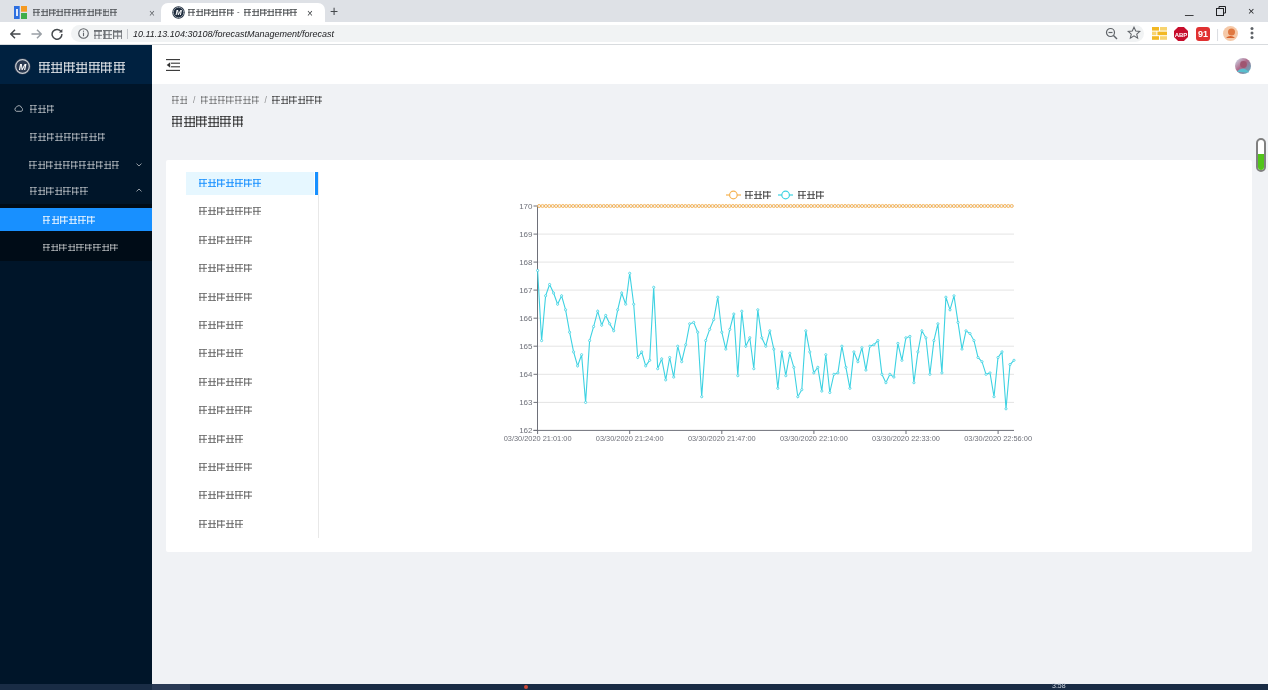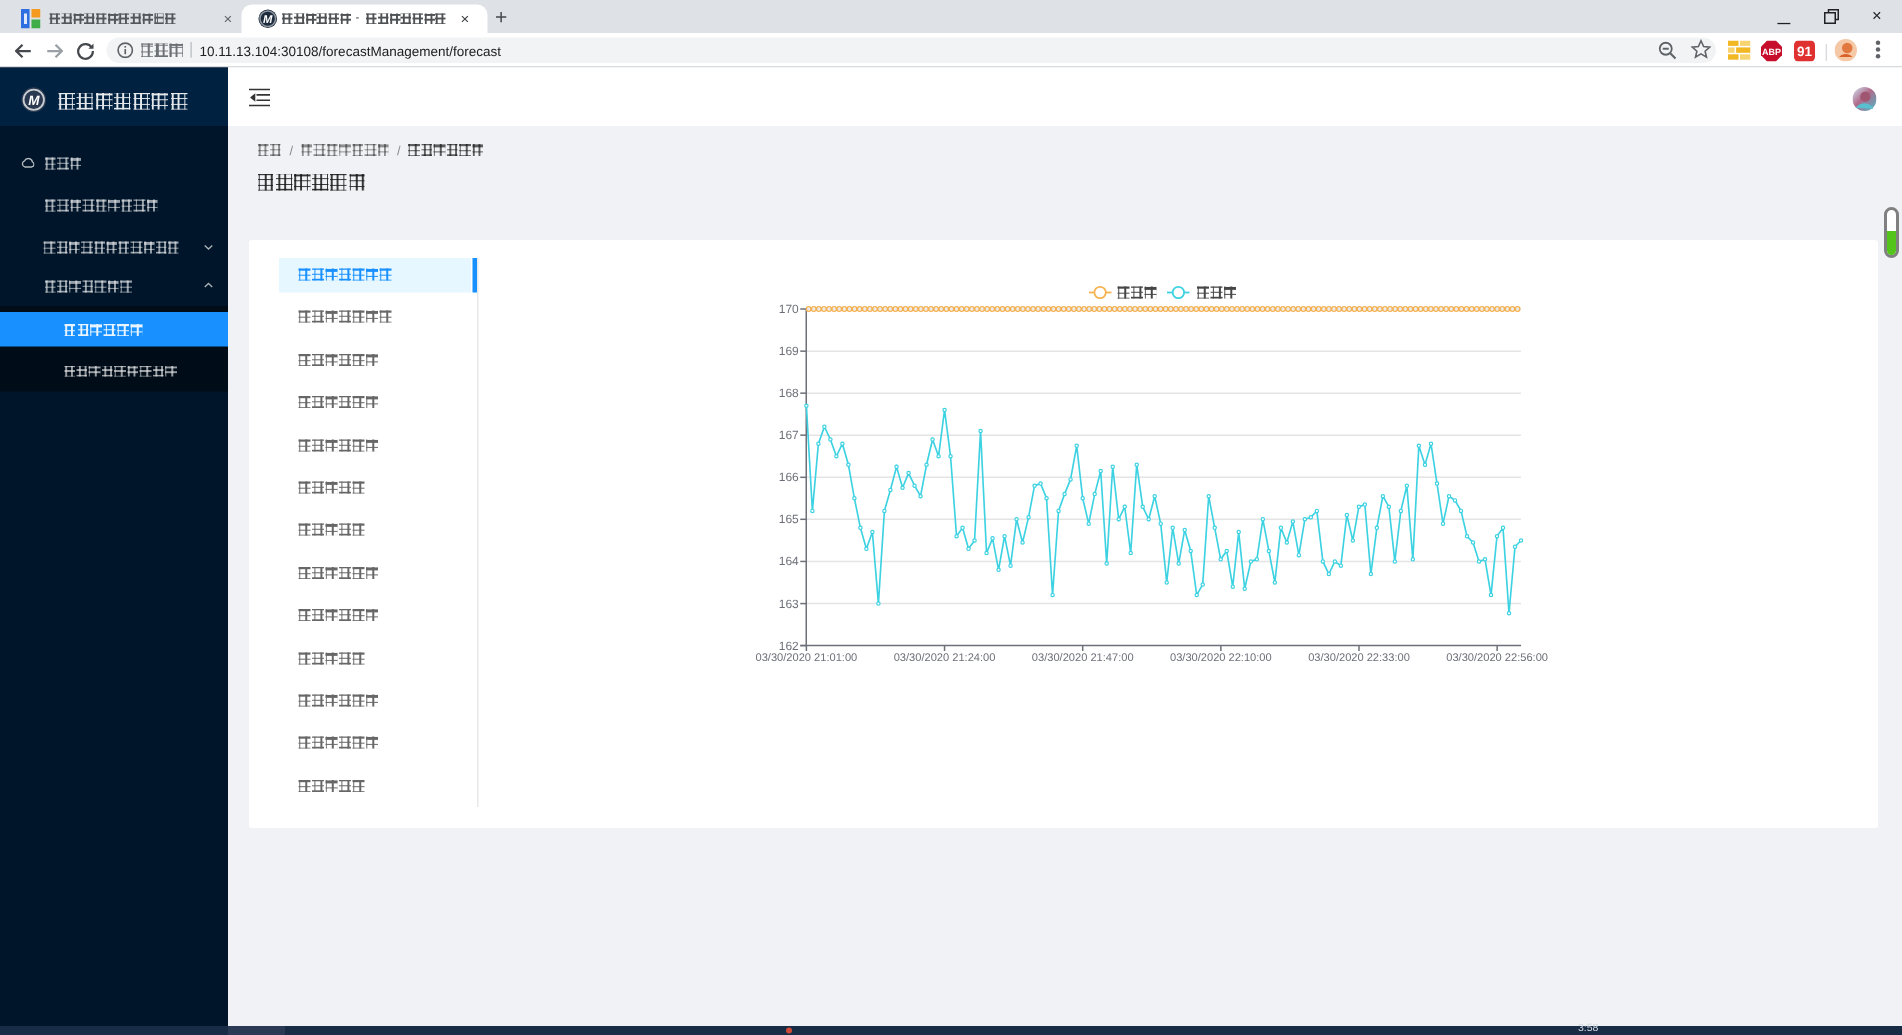--- a/index.html
+++ b/index.html
@@ -69,21 +69,21 @@
     <path d="M11 4A5.3 5.3 0 1 0 11.8 6.5" fill="none" stroke="#45494d" stroke-width="1.6"></path>
     <path d="M12.3 1v3.8H8.6z" fill="#45494d"></path>
   </svg>
 <svg class="abs" style="left:78px;top:28px" width="11" height="11" viewBox="0 0 12 12">
     <circle cx="6" cy="6" r="5.2" fill="none" stroke="#5f6368" stroke-width="1.2"></circle>
     <rect x="5.4" y="2.9" width="1.2" height="1.2" fill="#5f6368"></rect>
     <rect x="5.4" y="5.1" width="1.2" height="3.8" fill="#5f6368"></rect>
   </svg>
 <span class="abs" style="left:93px;top:29px;font-size:9.8px;color:#5f6368;"><i class="cj"></i><i class="cj"></i><i class="cj"></i></span>
 <span class="abs" style="left:126px;top:27px;font-size:11px;color:#bdc1c6;">|</span>
-<span class="abs" style="left:133px;top:28.5px;font-size:9px;color:#202124;">10.11.13.104:30108/forecastManagement/forecast</span>
+<span class="abs" style="left:133px;top:28.5px;font-size:9px;color:#202124;font-style:italic;">10.11.13.104:30108/forecastManagement/forecast</span>
 <svg class="abs" style="left:1105px;top:27px" width="13" height="13" viewBox="0 0 13 13">
     <circle cx="5.5" cy="5.5" r="4" fill="none" stroke="#5f6368" stroke-width="1.2"></circle>
     <line x1="8.5" y1="8.5" x2="12" y2="12" stroke="#5f6368" stroke-width="1.4"></line>
     <line x1="3.5" y1="5.5" x2="7.5" y2="5.5" stroke="#5f6368" stroke-width="1.2"></line>
   </svg>
 <svg class="abs" style="left:1127px;top:26px" width="14" height="14" viewBox="0 0 24 24">
     <path d="M12 2l3 6.6 7 .7-5.3 4.6 1.6 6.9L12 17l-6.3 3.8 1.6-6.9L2 9.3l7-.7z" fill="none" stroke="#5f6368" stroke-width="1.8"></path>
   </svg>
 <svg class="abs" style="left:1152px;top:27px" width="15" height="13" viewBox="0 0 15 13">
     <rect x="0" y="0" width="7" height="3.6" fill="#f2b824"></rect>

